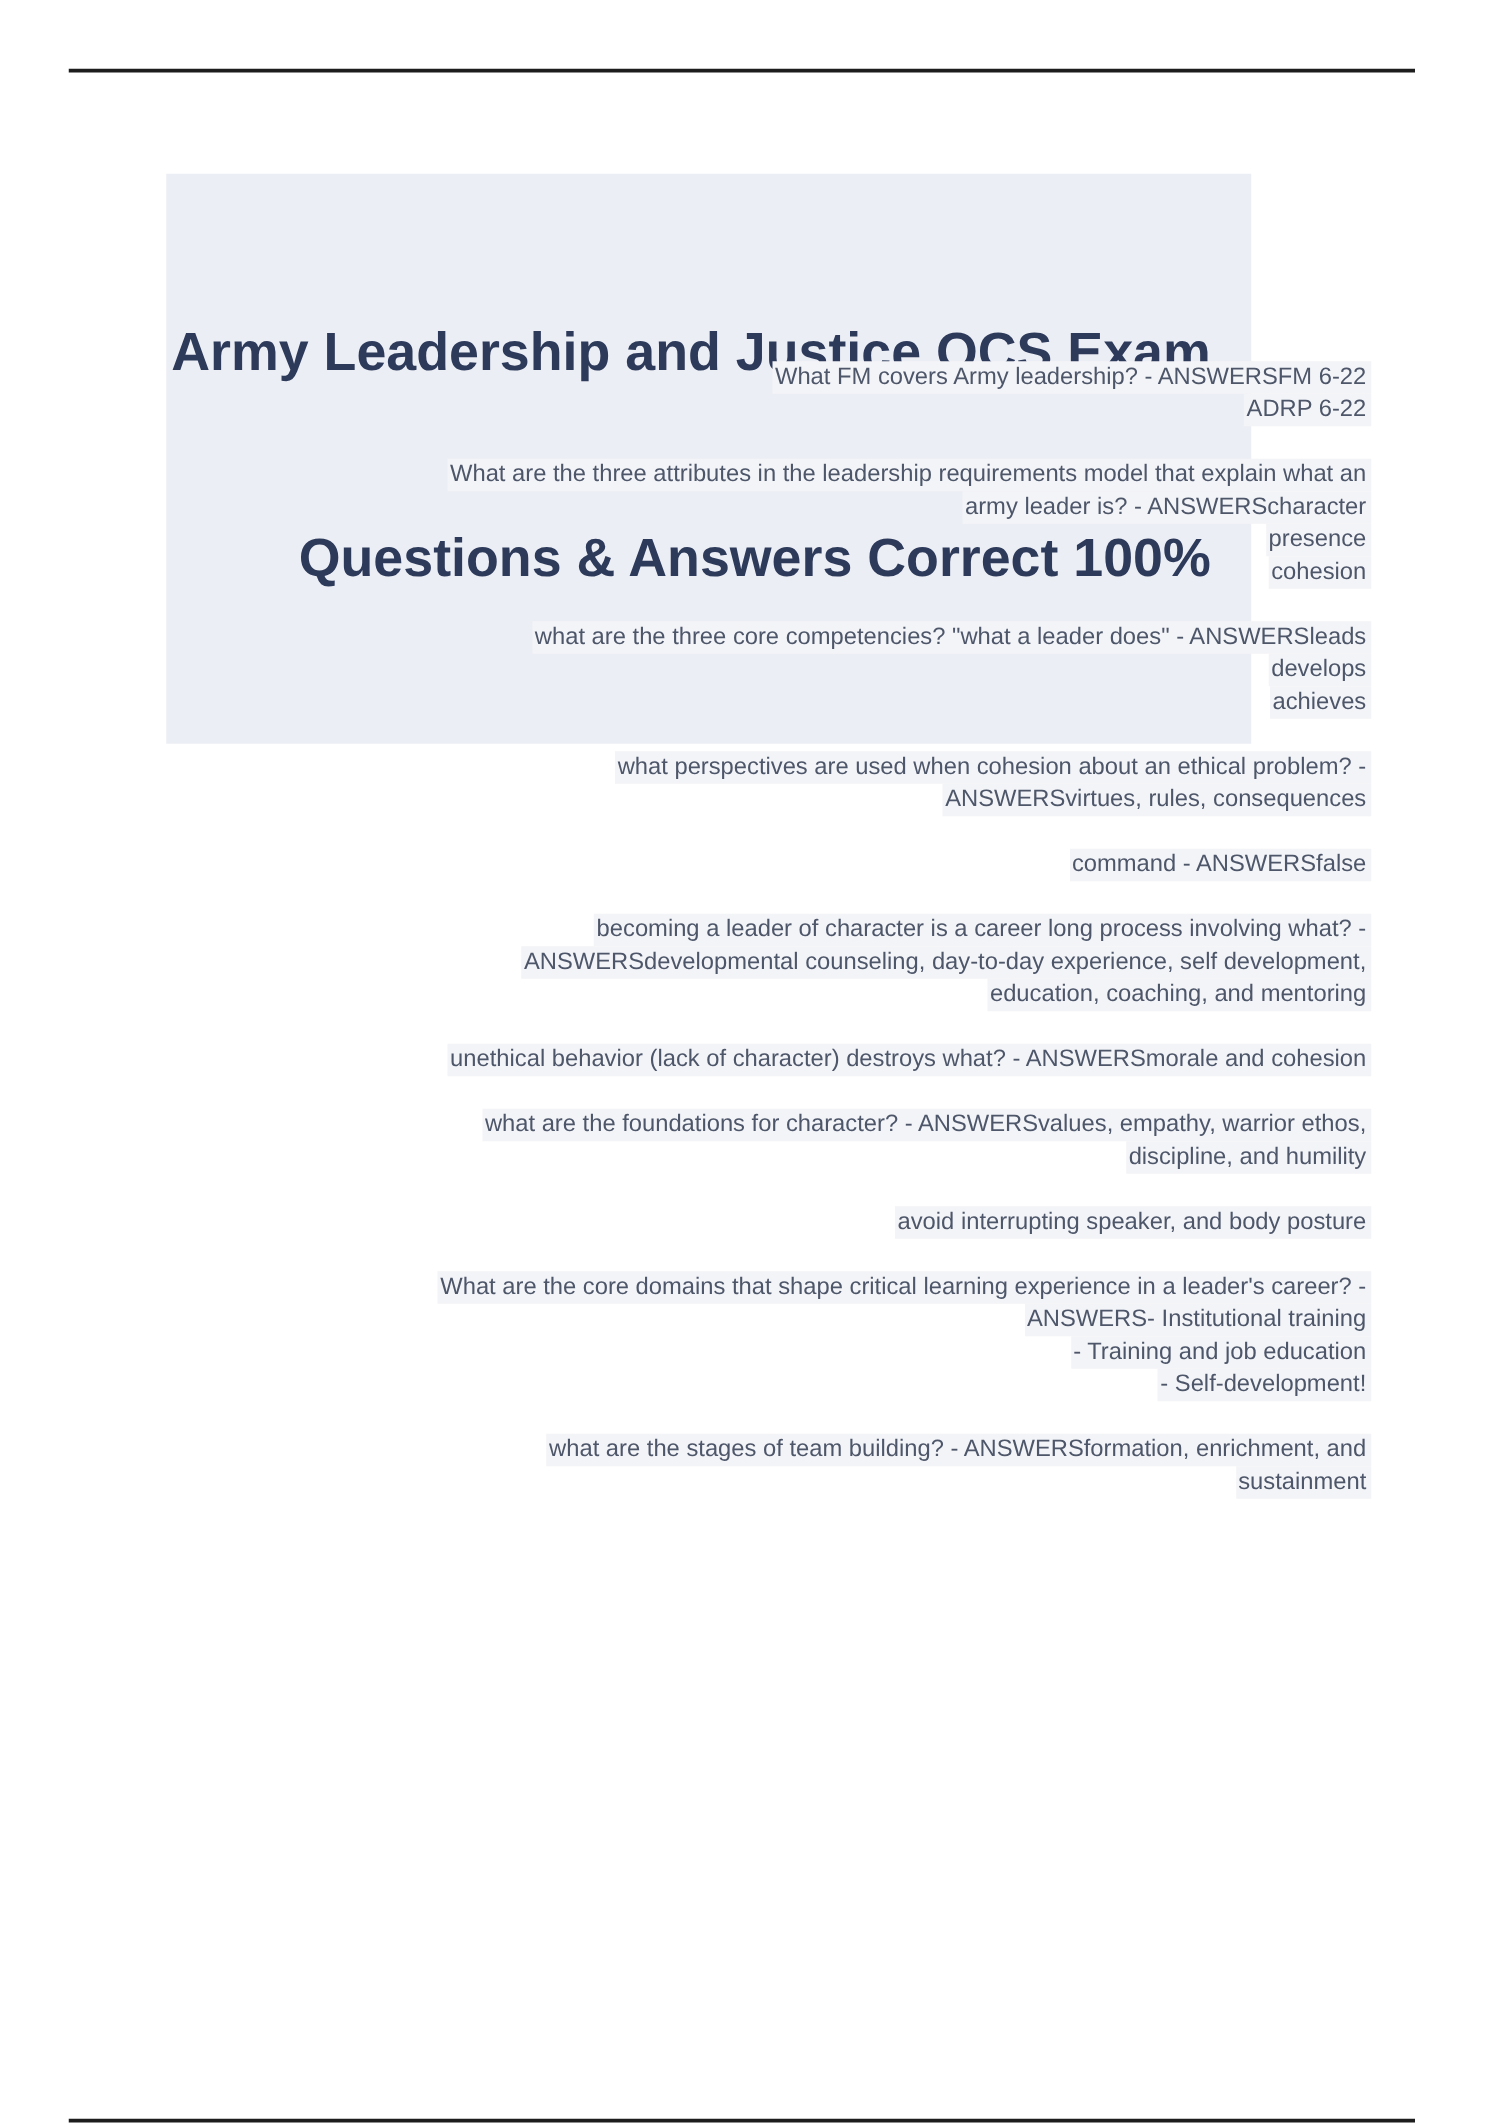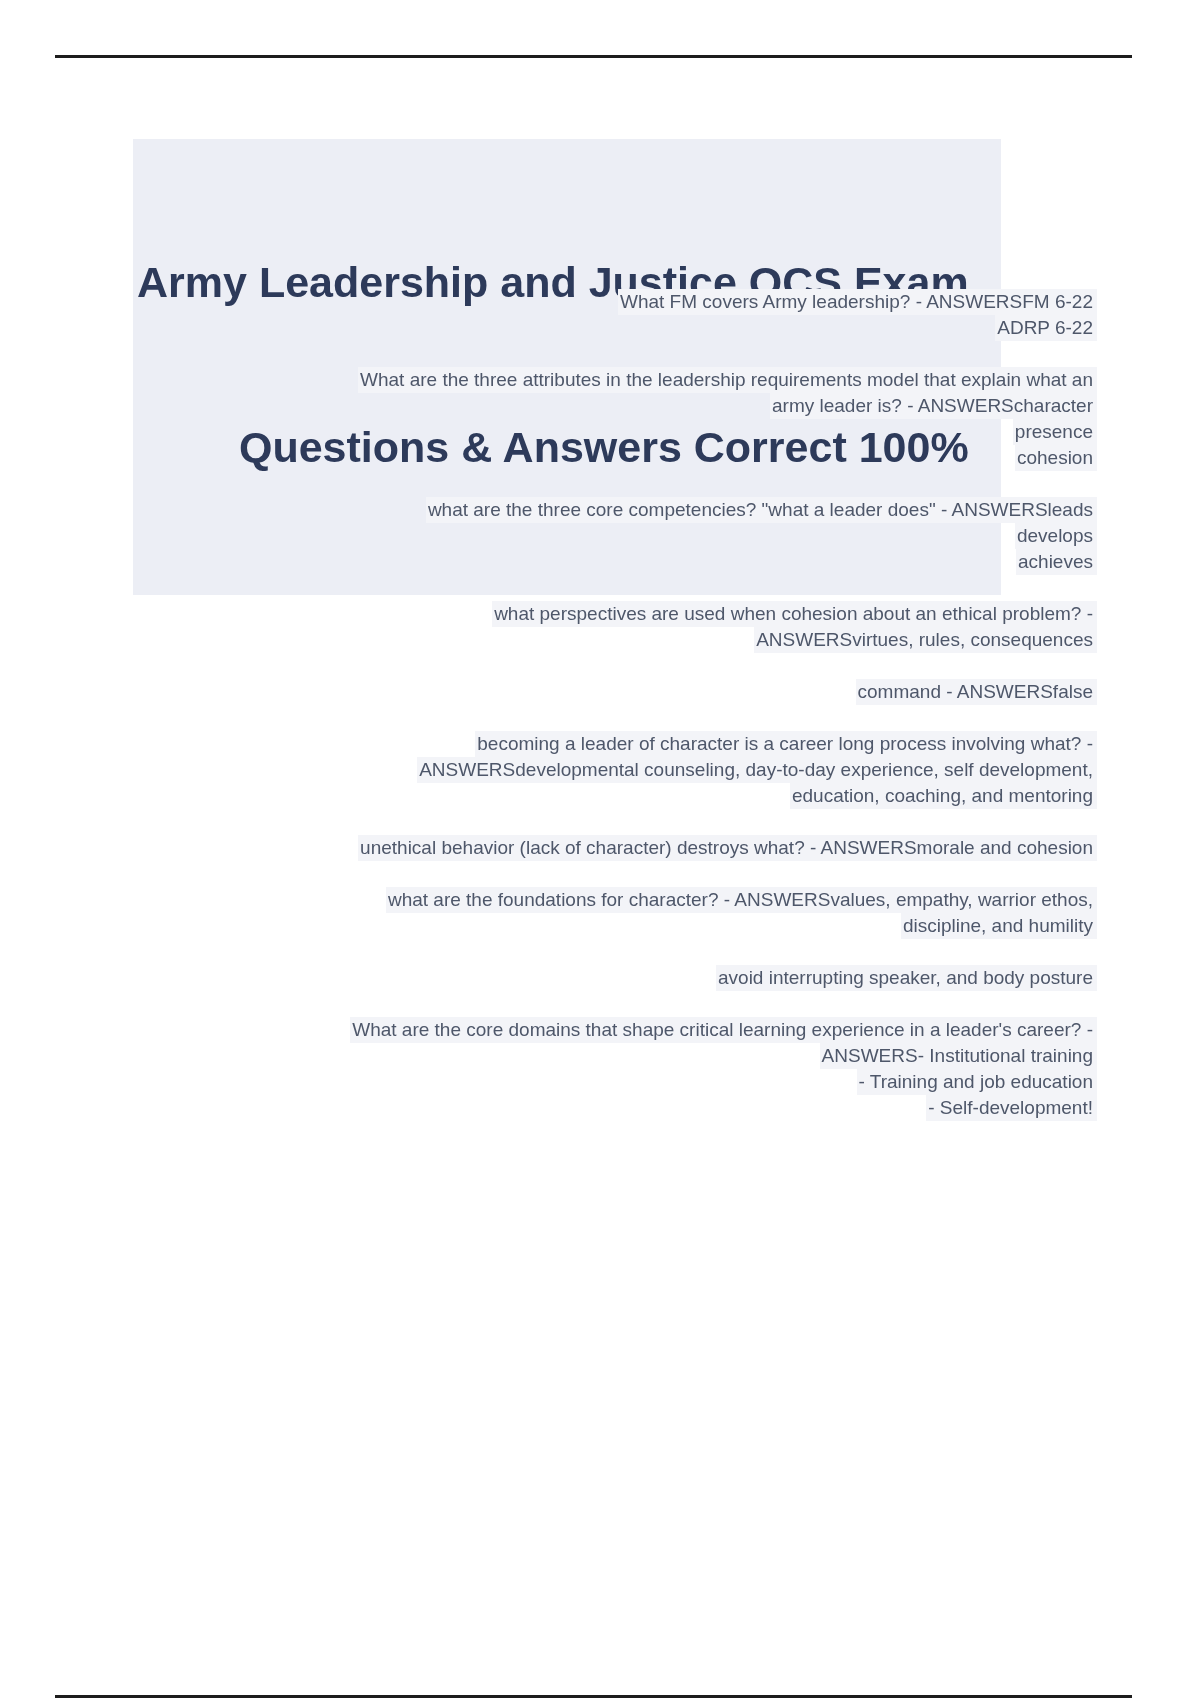--- a/index.html
+++ b/index.html
@@ -110,16 +110,20 @@
       </div>
       <div class="qa-block">
         <div class="qa-line"><span class="hl">avoid interrupting speaker, and body posture</span></div>
       </div>
       <div class="qa-block">
         <div class="qa-line"><span class="hl">What are the core domains that shape critical learning experience in a leader's career? -</span></div>
         <div class="qa-line"><span class="hl">ANSWERS- Institutional training</span></div>
         <div class="qa-line"><span class="hl">- Training and job education</span></div>
         <div class="qa-line"><span class="hl">- Self-development!</span></div>
       </div>
+      <div class="qa-block">
+        <div class="qa-line"><span class="hl">what are the stages of team building? - ANSWERSformation, enrichment, and</span></div>
+        <div class="qa-line"><span class="hl">sustainment</span></div>
+      </div>
     </div>
 
   <div class="rule rule-bottom"></div>
 </div>
 
 </body></html>

